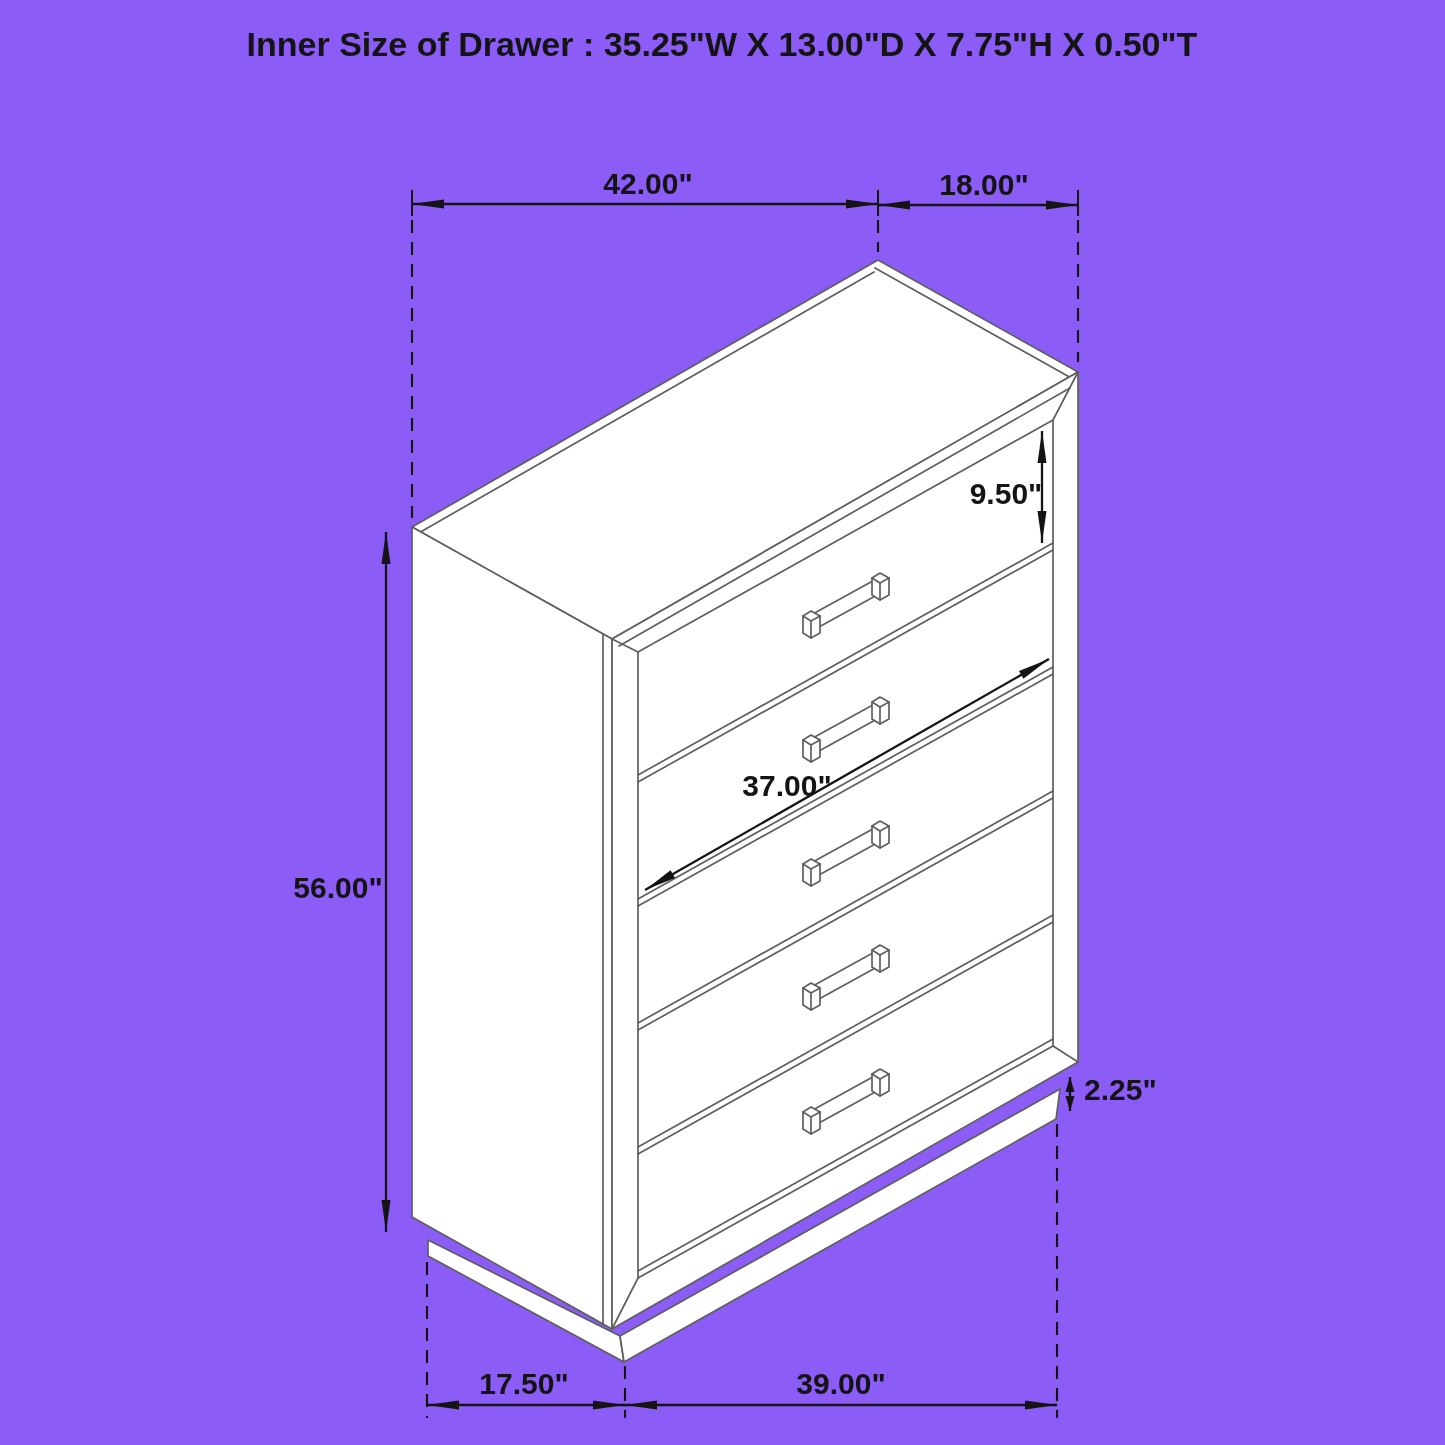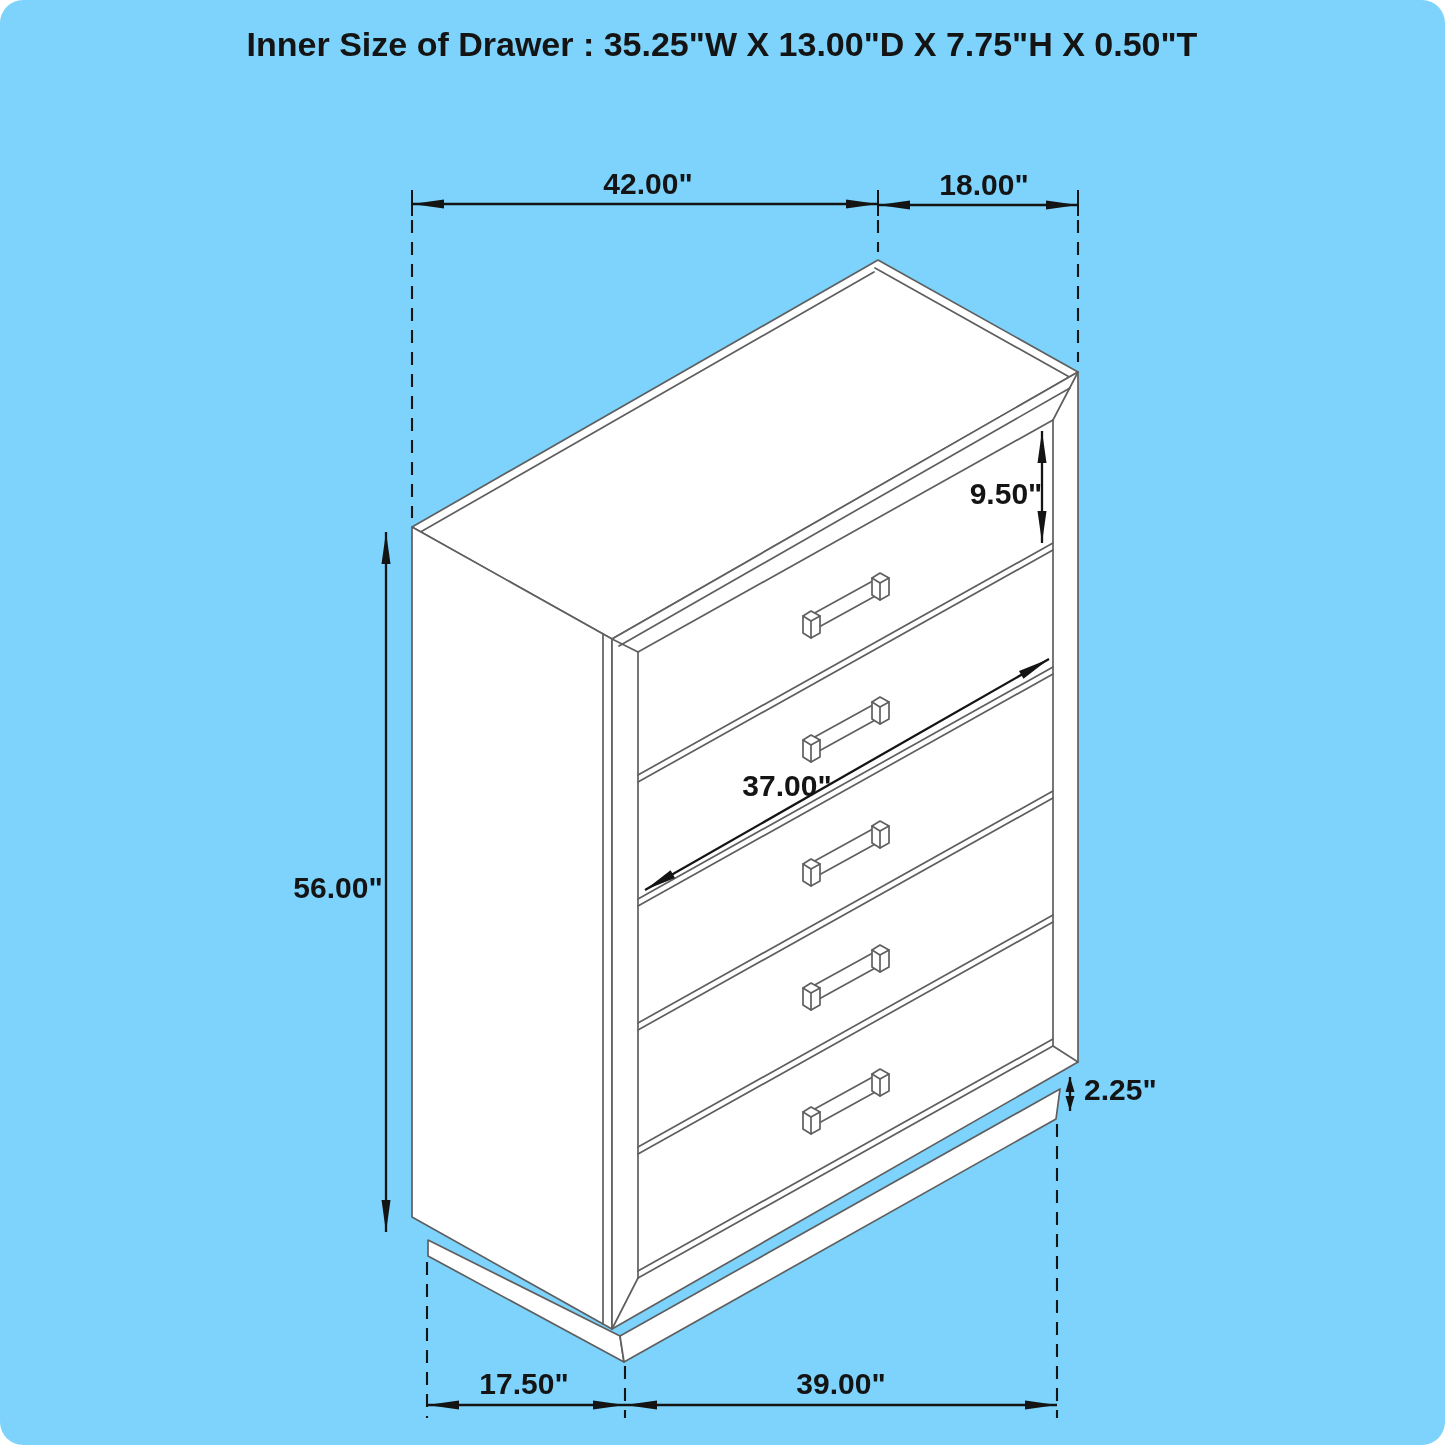--- a/index.html
+++ b/index.html
@@ -1,16 +1,16 @@
 <!DOCTYPE html>
 <html><head>
 <meta charset="utf-8">
 <style>
   html,body{margin:0;padding:0;background:#ffffff;}
-  .stage{width:1445px;height:1445px;position:relative;background:#7dd3fc;font-family:"Liberation Sans",sans-serif;border-radius:23px;}
+  .stage{width:1445px;height:1445px;position:relative;background:#8b5cf6;font-family:"Liberation Sans",sans-serif;}
   svg{display:block;}
   .furn{stroke:#5f5f5f;stroke-width:1.7;fill:none;stroke-linejoin:round;stroke-linecap:round;}
   .furnfill{stroke:#5f5f5f;stroke-width:1.7;fill:#ffffff;stroke-linejoin:round;}
   .dim{stroke:#141414;stroke-width:2.3;fill:none;}
   .dimthin{stroke:#141414;stroke-width:2;fill:none;}
   .dash{stroke:#141414;stroke-width:2.1;fill:none;stroke-dasharray:13 9;}
   .dimtext{font-family:"Liberation Sans",sans-serif;font-weight:bold;font-size:30px;fill:#141414;}
   .titletext{font-family:"Liberation Sans",sans-serif;font-weight:bold;font-size:34px;fill:#141414;}
 </style>
 </head>

